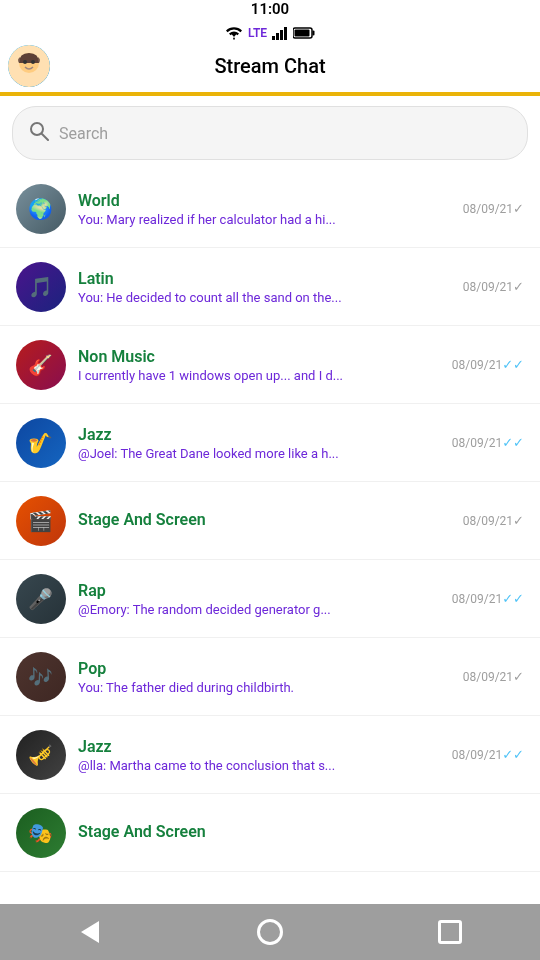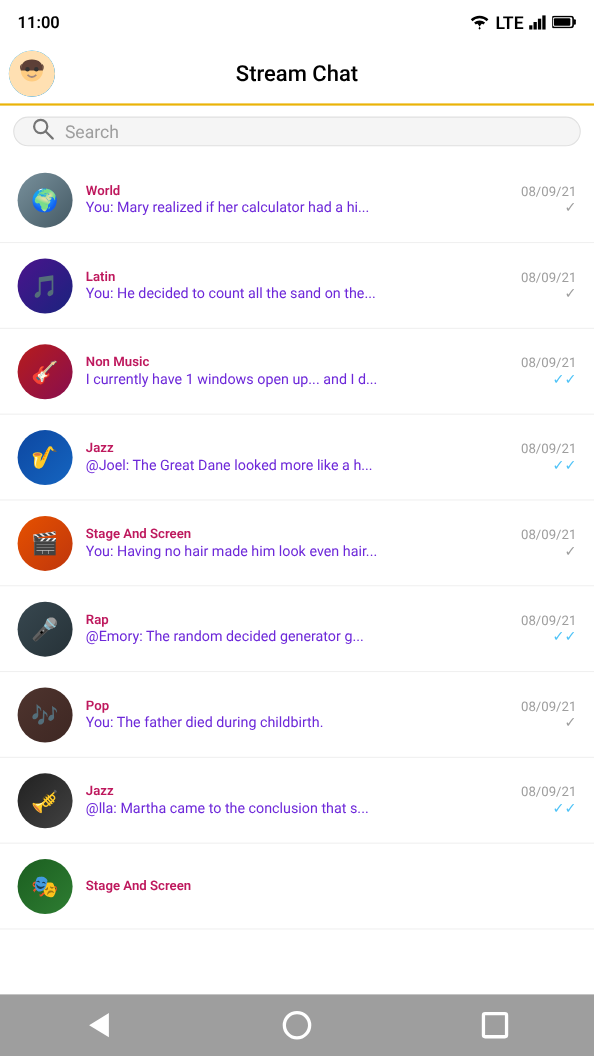--- a/index.html
+++ b/index.html
@@ -14,45 +14,46 @@
     }
 
     
     .status-bar {
       height: 40px;
       background: #fff;
       display: flex;
       align-items: center;
       justify-content: space-between;
       padding: 0 16px;
+      flex-direction: column;
     }
     .status-time {
       font-size: 15px;
       font-weight: 600;
       color: #000;
     }
     .status-icons {
       display: flex;
       align-items: center;
       gap: 5px;
     }
     .status-icons span {
-      font-size: 16px;
-      color: #000000;
+      font-size: 12px;
+      color: #6d28d9;
       font-weight: 600;
     }
 
     
     .header {
       height: 56px;
       background: #fff;
       display: flex;
       align-items: center;
       padding: 0 8px;
-      border-bottom: 2px solid #eab308;
+      border-bottom: 4px solid #eab308;
       position: relative;
     }
     .header-avatar {
       width: 42px;
       height: 42px;
       border-radius: 50%;
       background: linear-gradient(135deg, #4fc3f7, #0288d1);
       display: flex;
       align-items: center;
       justify-content: center;
@@ -75,21 +76,21 @@
     
     .search-container {
       padding: 10px 12px;
       background: #fff;
     }
     .search-bar {
       display: flex;
       align-items: center;
       background: #f5f5f5;
       border-radius: 24px;
-      padding: 0 16px;
+      padding: 14px 16px;
       gap: 10px;
       border: 1px solid #e0e0e0;
     }
     .search-icon-wrap {
       color: #757575;
       font-size: 18px;
     }
     .search-input-display {
       font-size: 16px;
       color: #9e9e9e;
@@ -118,36 +119,36 @@
       display: flex;
       align-items: center;
       justify-content: center;
       font-size: 20px;
     }
     .chat-content {
       flex: 1;
       min-width: 0;
     }
     .chat-name {
-      font-size: 12px;
+      font-size: 16px;
       font-weight: 600;
-      color: #be185d;
+      color: #15803d;
       margin-bottom: 2px;
     }
     .chat-preview {
       font-size: 13px;
       color: #6d28d9;
       white-space: nowrap;
       overflow: hidden;
       text-overflow: ellipsis;
       max-width: 320px;
     }
     .chat-meta {
       display: flex;
-      flex-direction: column;
+      flex-direction: row;
       align-items: flex-end;
       gap: 0;
       flex-shrink: 0;
     }
     .chat-date {
       font-size: 12px;
       color: #9e9e9e;
     }
     .check-icon {
       font-size: 13px;
@@ -322,21 +323,20 @@
       </div>
       <div class="chat-meta">
         <div class="chat-date">08/09/21</div>
         <div class="check-icon read">✓✓</div>
       </div>
     </div>
     <div class="chat-item">
       <div class="chat-avatar av-stage">🎬</div>
       <div class="chat-content">
         <div class="chat-name">Stage And Screen</div>
-        <div class="chat-preview">You: Having no hair made him look even hair...</div>
       </div>
       <div class="chat-meta">
         <div class="chat-date">08/09/21</div>
         <div class="check-icon">✓</div>
       </div>
     </div>
     <div class="chat-item">
       <div class="chat-avatar av-rap">🎤</div>
       <div class="chat-content">
         <div class="chat-name">Rap</div>

